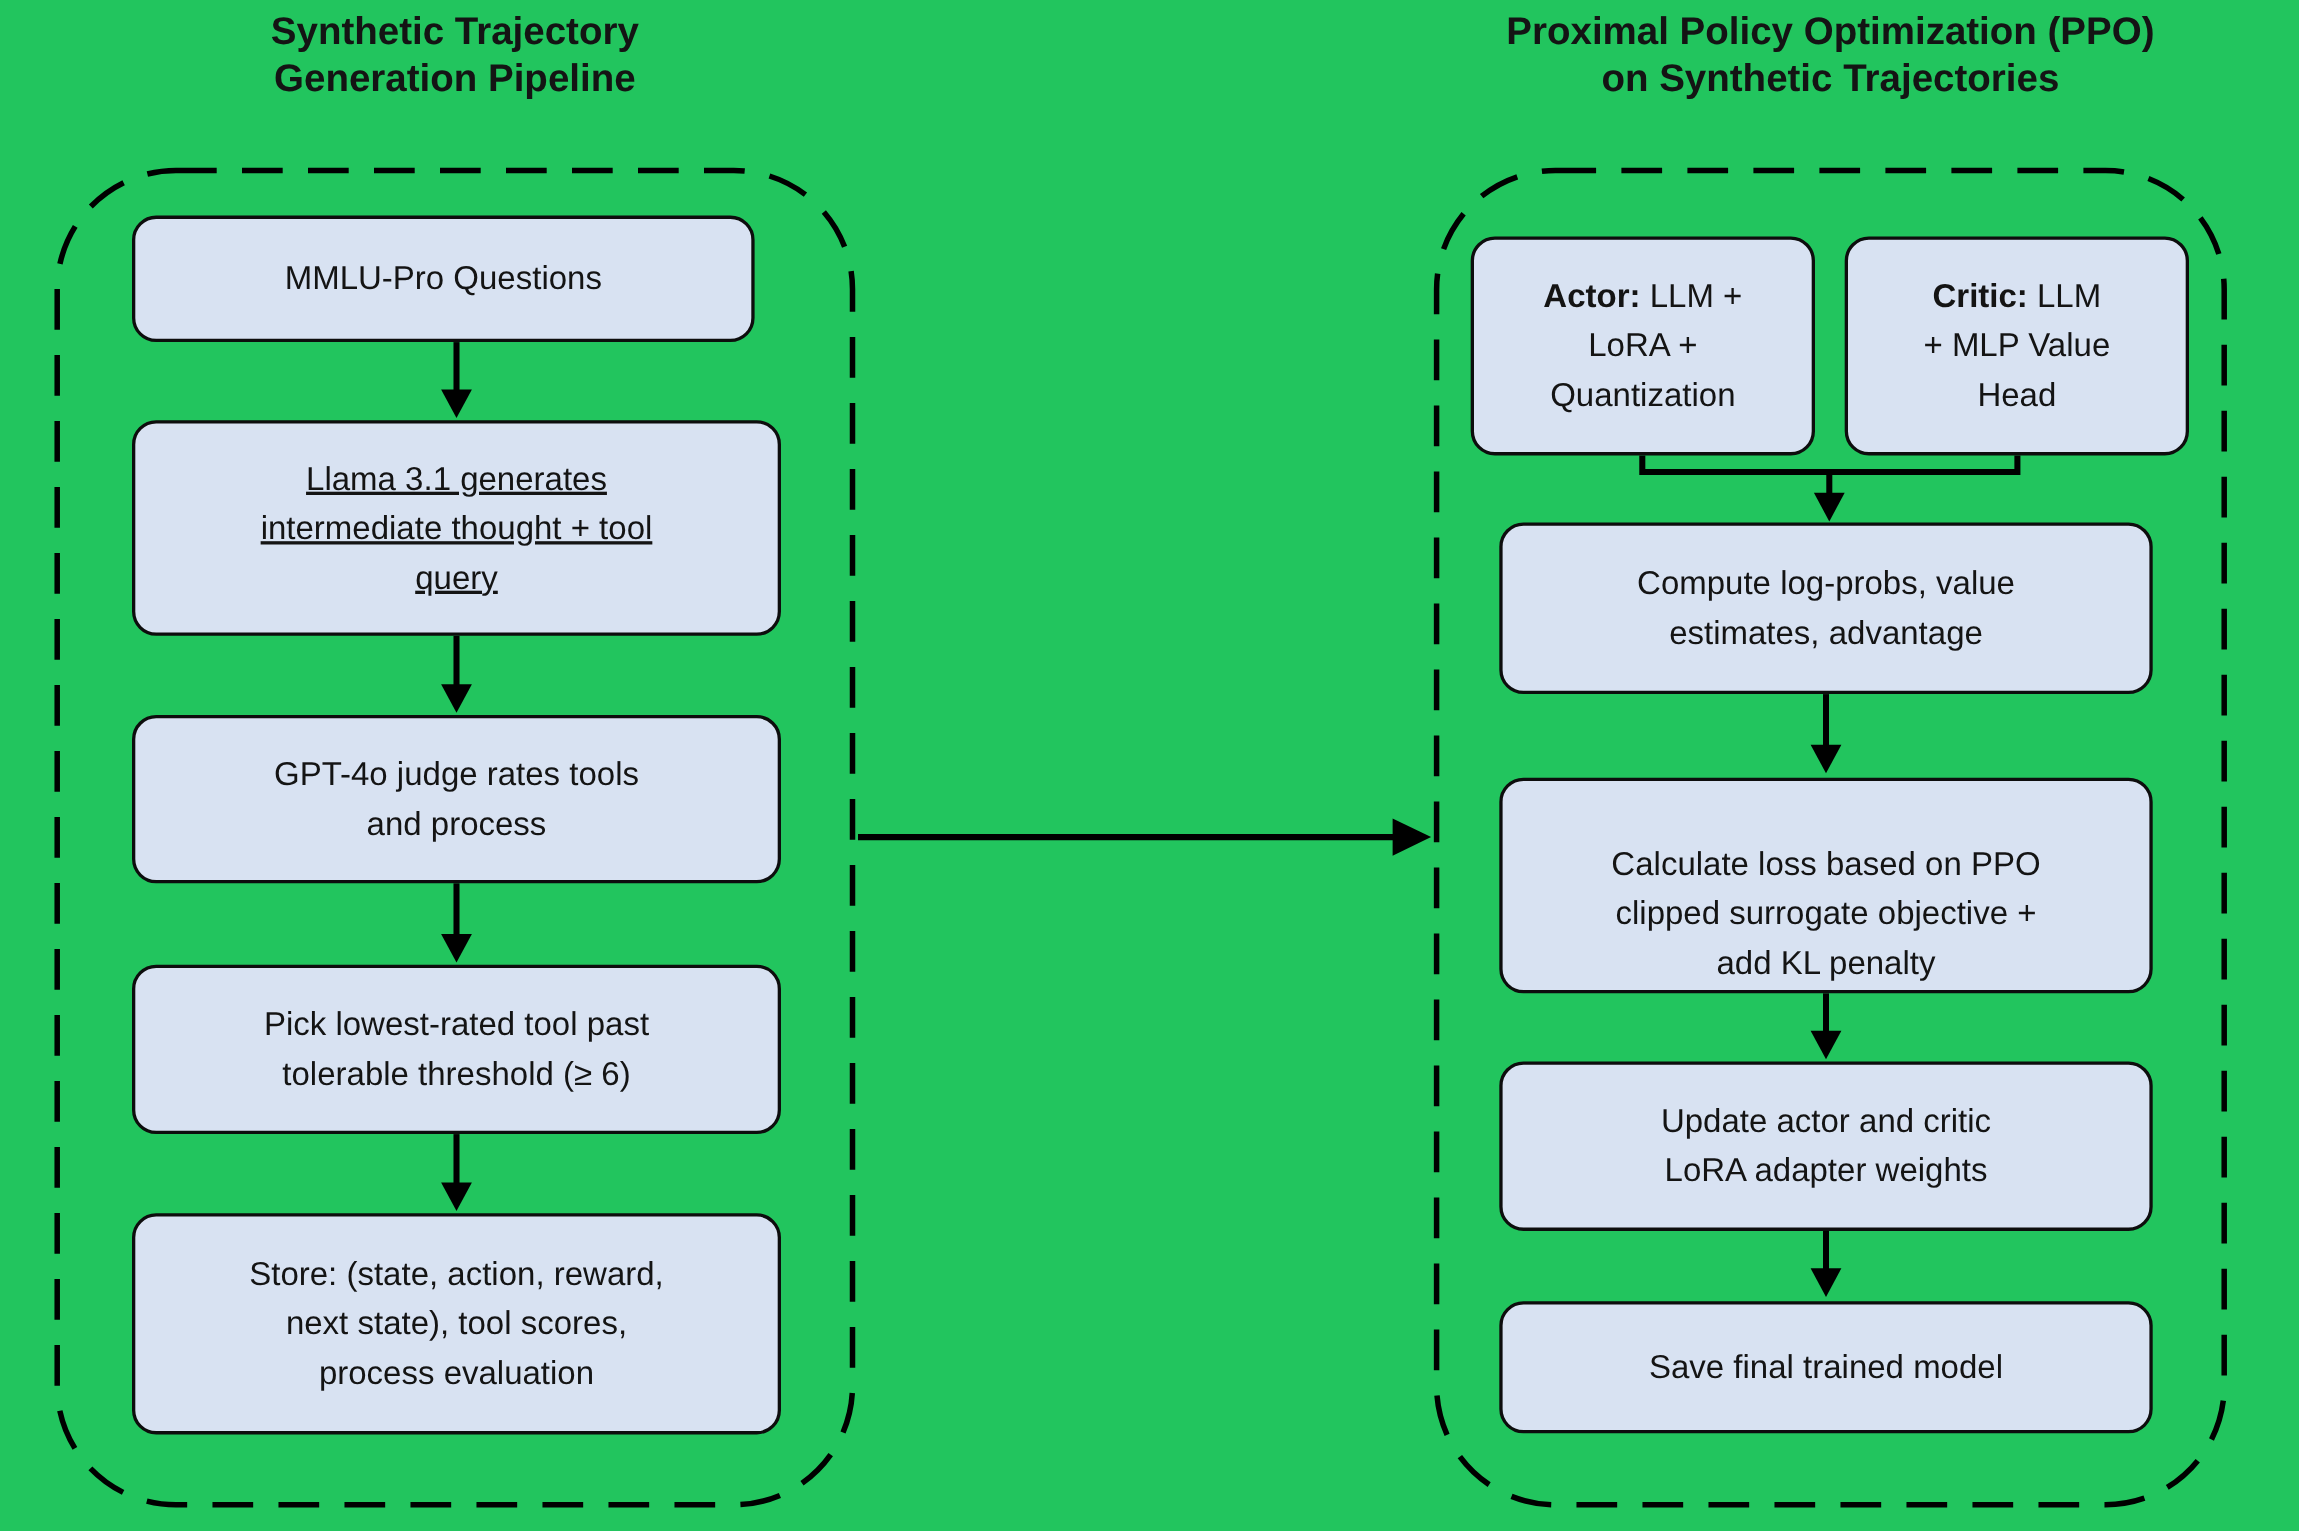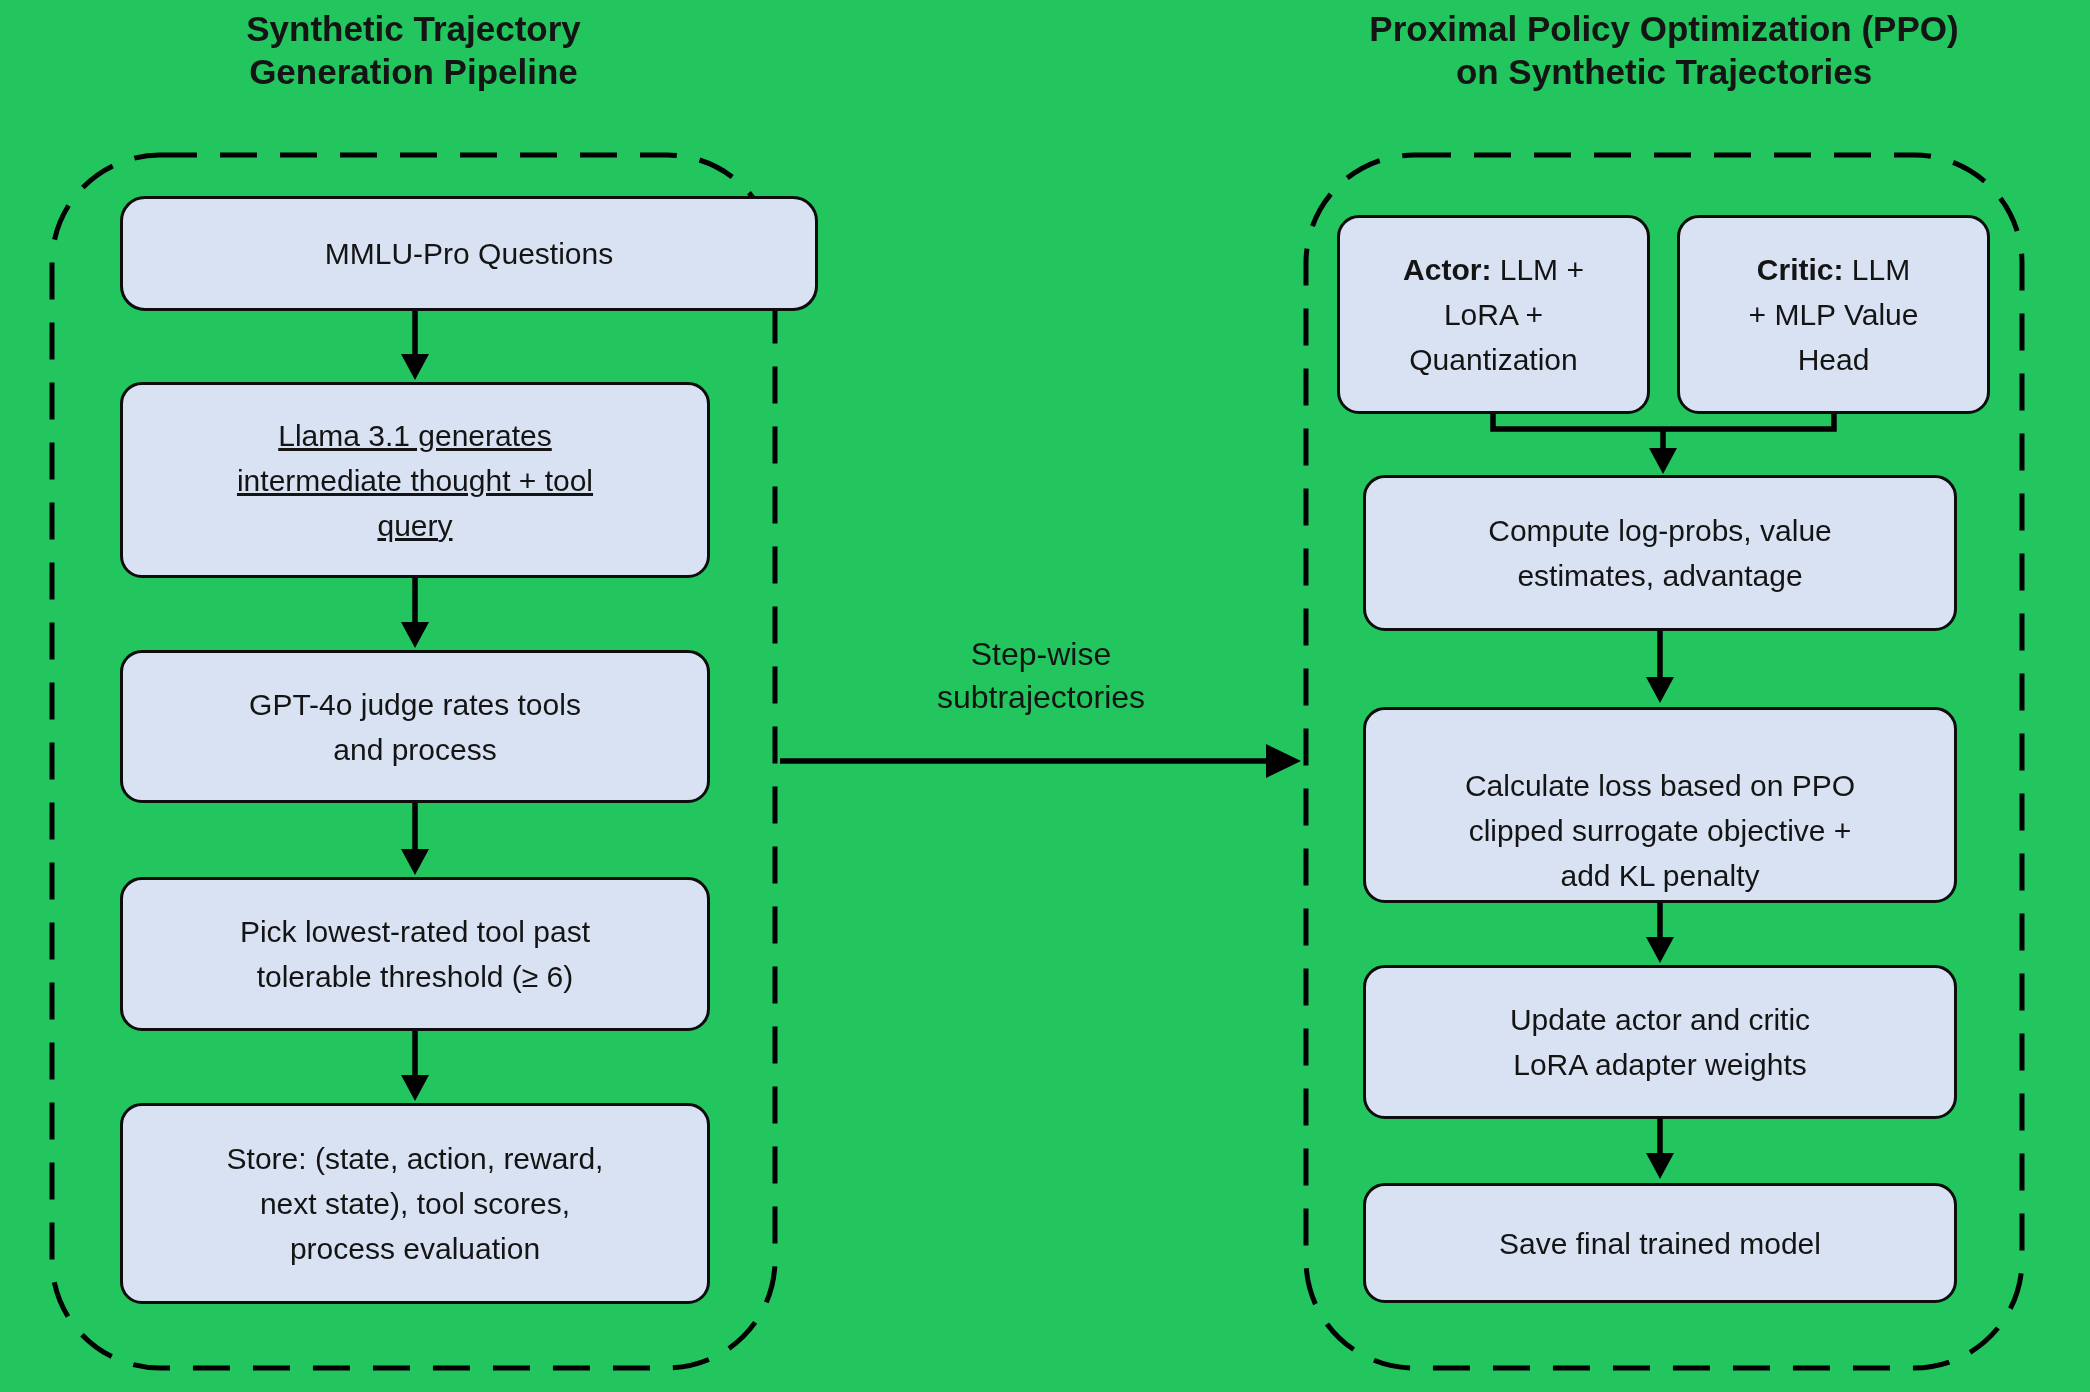--- a/index.html
+++ b/index.html
@@ -122,21 +122,21 @@
       <line class="conn" x1="1660" y1="1119" x2="1660" y2="1155"></line>
       <polygon class="head" points="1646,1153 1674,1153 1660,1179"></polygon>
     </g>
   </svg>
 
   <div class="title" style="left:52px; top:8px; width:723px;">Synthetic Trajectory
 Generation Pipeline</div>
   <div class="title" style="left:1306px; top:8px; width:716px;">Proximal Policy Optimization (PPO)
 on Synthetic Trajectories</div>
 
-  <div class="node" style="left:120px; top:196px; width:698px; height:115px;border-radius:25px;">
+  <div class="node" style="left:120px; top:196px; width:566px; height:115px;">
     <span class="txt">MMLU-Pro Questions</span>
   </div>
   <div class="node" style="left:120px; top:382px; width:590px; height:196px;text-decoration:underline;">
     <span class="txt">Llama 3.1 generates
 intermediate thought + tool
 query</span>
   </div>
   <div class="node" style="left:120px; top:650px; width:590px; height:153px;">
     <span class="txt">GPT-4o judge rates tools
 and process</span>
@@ -144,22 +144,20 @@
   <div class="node" style="left:120px; top:877px; width:590px; height:154px;">
     <span class="txt">Pick lowest-rated tool past
 tolerable threshold (≥ 6)</span>
   </div>
   <div class="node" style="left:120px; top:1103px; width:590px; height:201px;">
     <span class="txt">Store: (state, action, reward,
 next state), tool scores,
 process evaluation</span>
   </div>
 
-  <div class="flow-label" style="left:781px; top:633px; width:520px;">Step-wise
-subtrajectories</div>
 
   <div class="node" style="left:1337px; top:215px; width:313px; height:199px;">
     <span class="txt"><b>Actor:</b><span> LLM +
 LoRA +
 Quantization</span></span>
   </div>
   <div class="node" style="left:1677px; top:215px; width:313px; height:199px;">
     <span class="txt"><b>Critic:</b><span> LLM
 + MLP Value
 Head</span></span>

